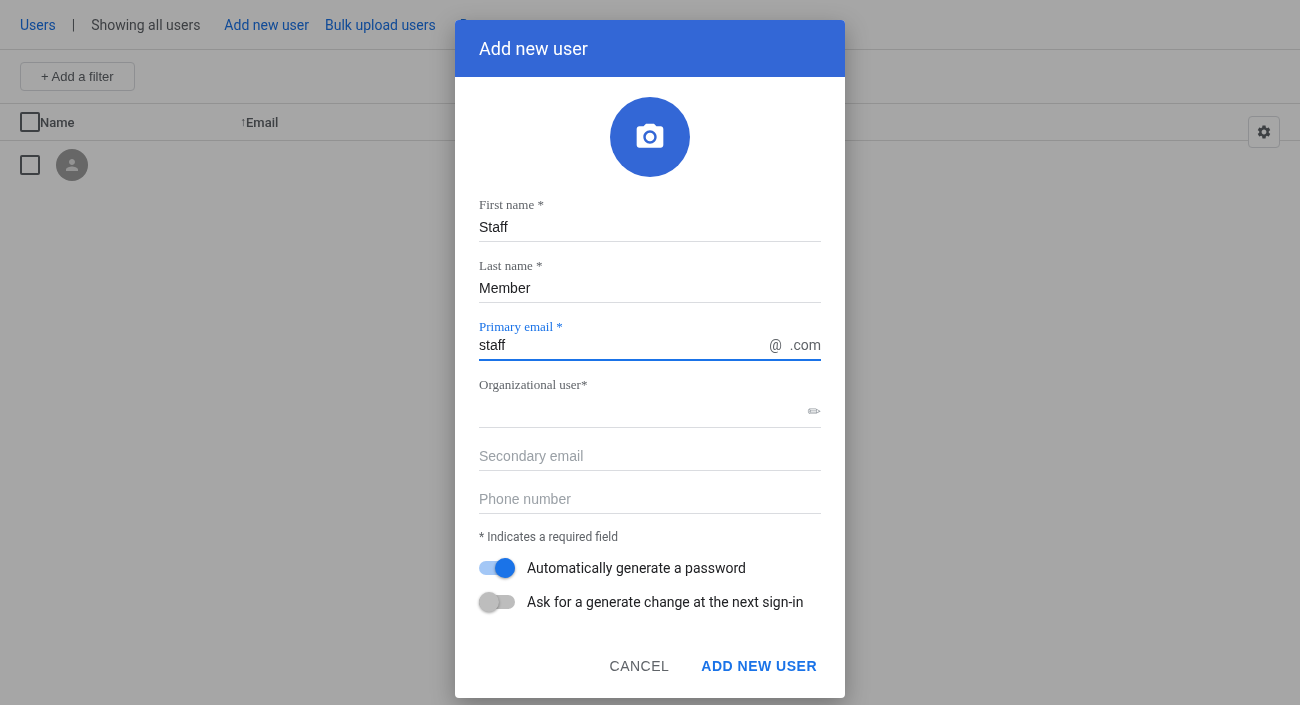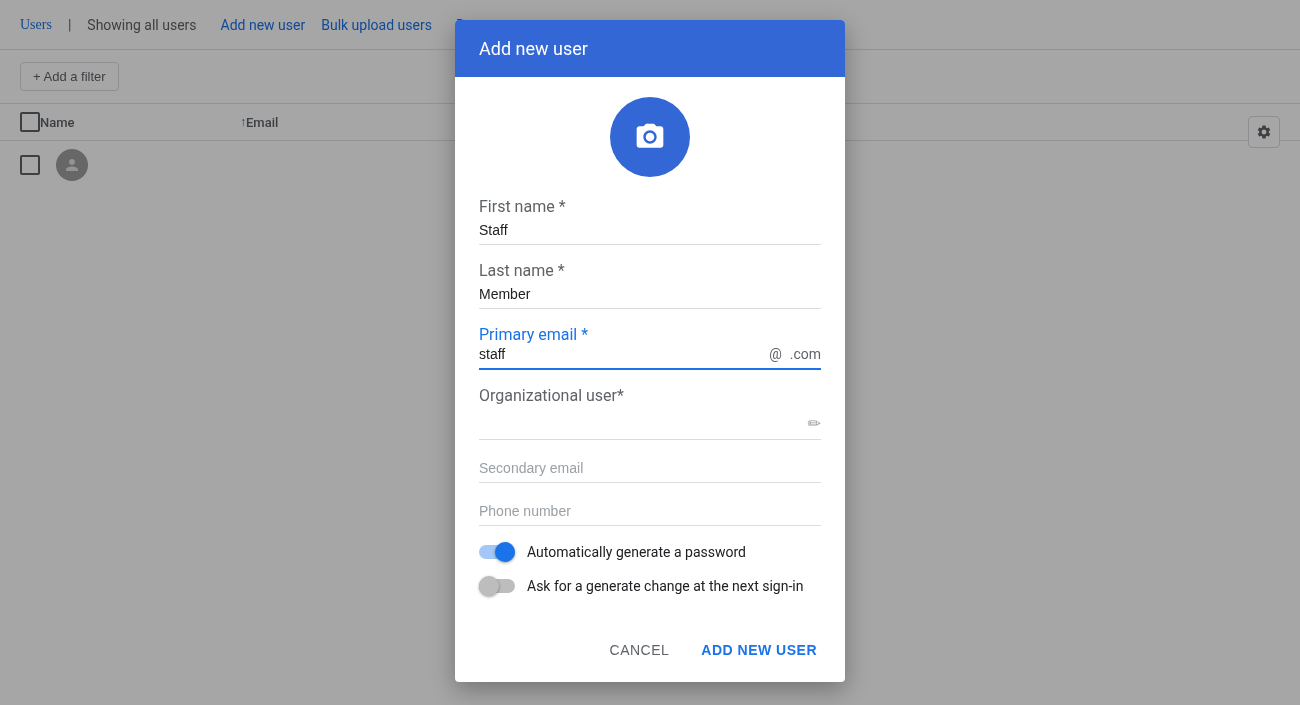--- a/index.html
+++ b/index.html
@@ -34,21 +34,21 @@
       padding: 12px 20px;
       border-bottom: 1px solid #e0e0e0;
     }
 
     .add-filter-btn {
       display: flex;
       align-items: center;
       gap: 6px;
       border: 1px solid #dadce0;
       border-radius: 4px;
-      padding: 6px 12px;
+      padding: 6px 20px;
       font-size: 13px;
       color: #5f6368;
       background: #fff;
       cursor: pointer;
     }
 
     .bg-table-header {
       display: flex;
       align-items: center;
       padding: 8px 20px;
@@ -143,24 +143,25 @@
       justify-content: center;
       cursor: pointer;
     }
 
     
     .form-field {
       margin-bottom: 16px;
     }
 
     .field-label {
-      font-size: 16px;
+      font-size: 13px;
       color: #5f6368;
       display: block;
       margin-bottom: 2px;
+      font-family: Liberation Serif, serif;
     }
 
     .field-label.primary-email {
       color: #1a73e8;
     }
 
     .field-input {
       width: 100%;
       border: none;
       border-bottom: 1px solid #dadce0;
@@ -315,21 +316,21 @@
       border-radius: 2px;
       display: inline-flex;
     }
   </style>
 </head>
 <body>
 
 <div class="bg-page">
 
   <div class="bg-header">
-    <span style="color:#1a73e8;font-size:14px;cursor:pointer;font-family:Liberation Serif, serif;">Users</span>
+    <span style="color:#1a73e8;font-size:14px;cursor:pointer;">Users</span>
     <span style="color:#5f6368;font-size:14px;">|</span>
     <span style="color:#5f6368;font-size:14px;">Showing all users</span>
     <span style="color:#1a73e8;font-size:14px;cursor:pointer;margin-left:8px;">Add new user</span>
     <span style="color:#1a73e8;font-size:14px;cursor:pointer;margin-left:0;">Bulk upload users</span>
     <span style="color:#1a73e8;font-size:14px;cursor:pointer;margin-left:8px;">Down...</span>
   </div>
 
   <div class="bg-toolbar">
     <button class="add-filter-btn">
       <span>+ Add a filter</span>
@@ -408,20 +409,21 @@
     </div>
 
     <div class="form-field">
       <input class="field-input" type="text" placeholder="Secondary email" style="">
     </div>
 
     <div class="form-field">
       <input class="field-input" type="text" placeholder="Phone number" style="">
     </div>
 
+    <div class="required-note">* Indicates a required field</div>
 
     <div class="toggle-row">
       <div class="toggle">
         <div class="toggle-track on"></div>
         <div class="toggle-thumb on"></div>
       </div>
       <span class="toggle-label">Automatically generate a password</span>
     </div>
 
     <div class="toggle-row">

